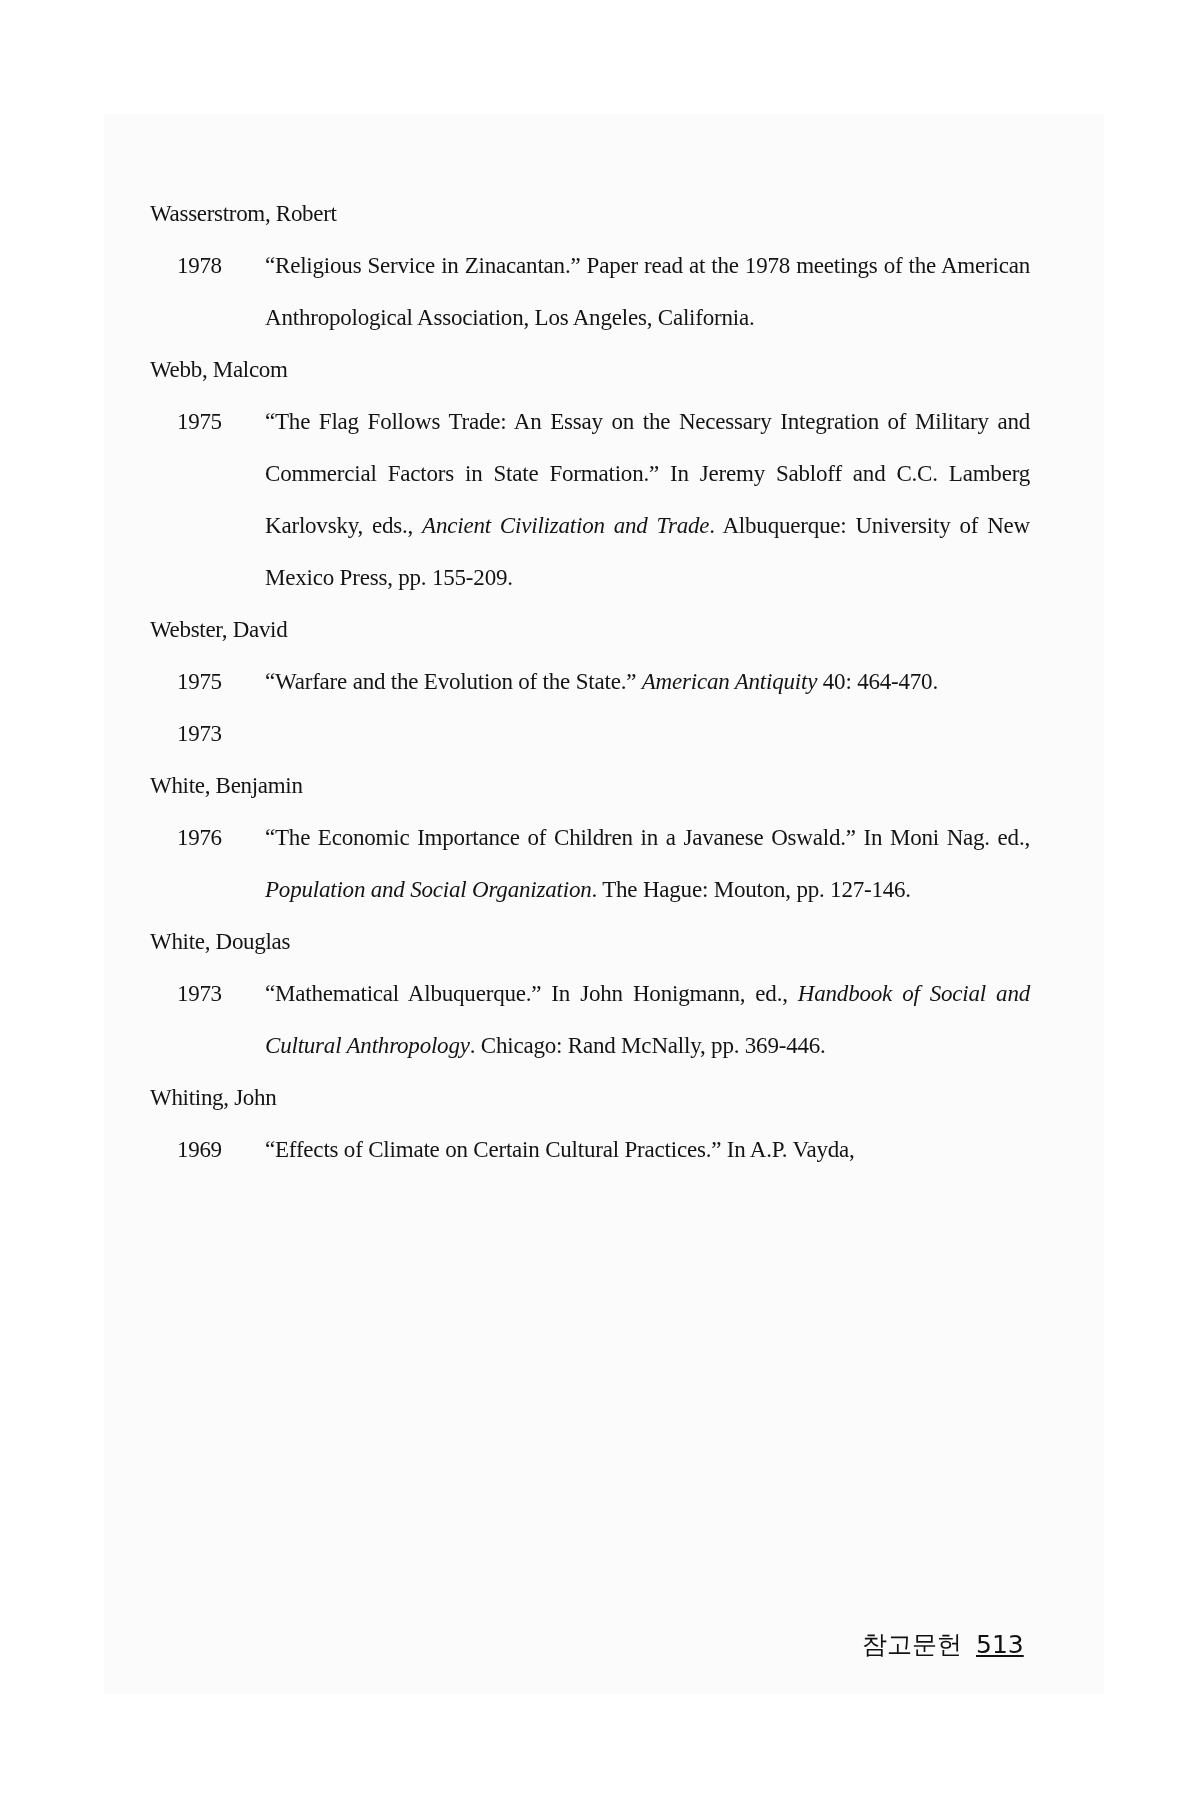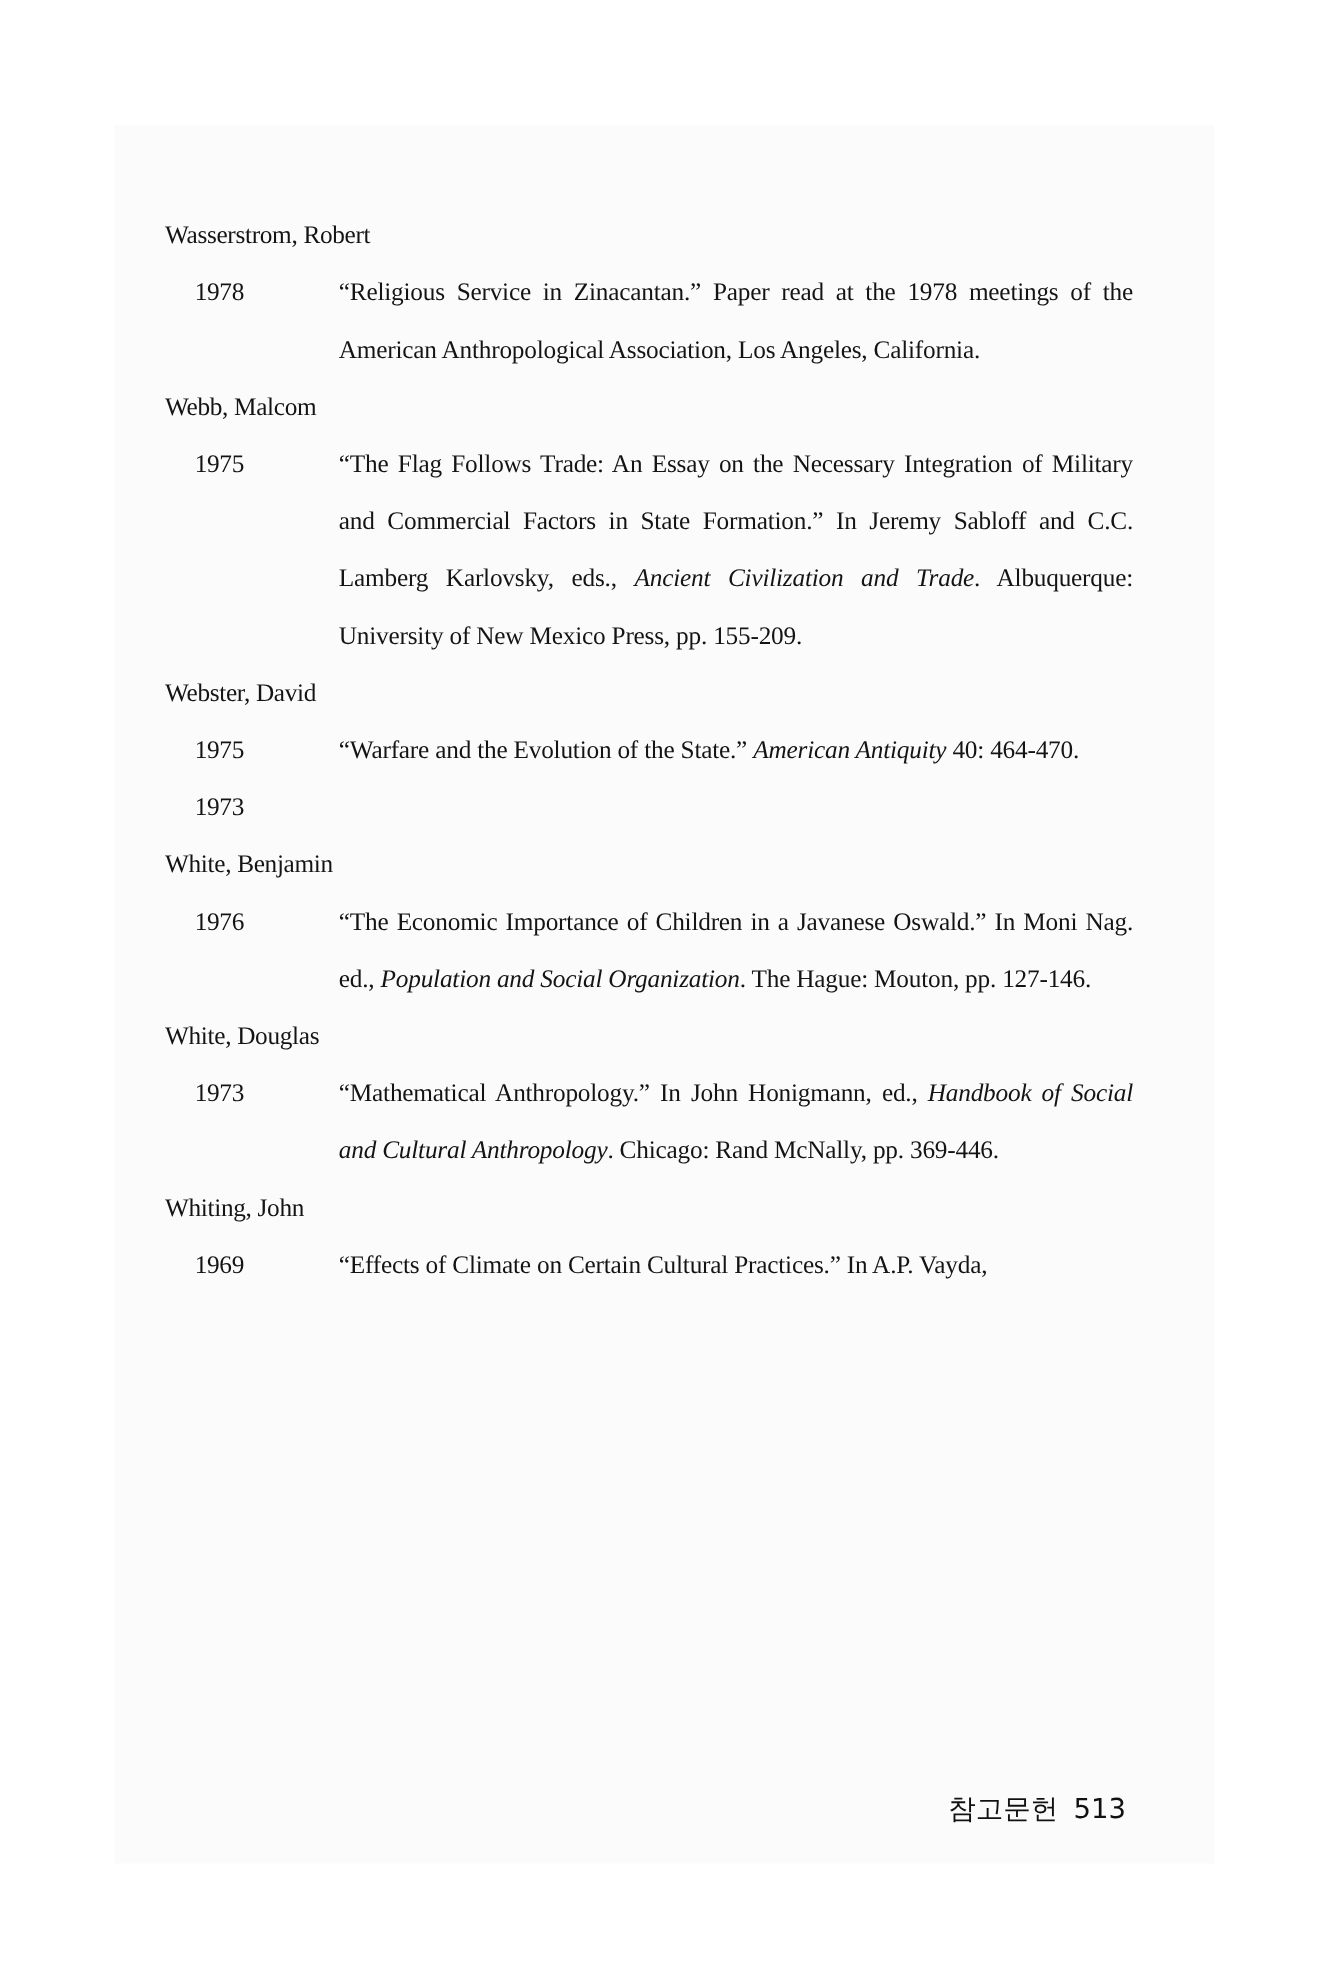--- a/index.html
+++ b/index.html
@@ -9,29 +9,29 @@
     }
     .scan-tint {
       position: absolute; left: 104px; top: 114px; width: 1000px; height: 1580px;
       background: #fbfbfb;
     }
     .content {
       position: absolute; left: 150px; top: 188px; width: 880px;
       font-size: 23px; line-height: 52px;
     }
     .author { margin: 0; white-space: nowrap; letter-spacing: -0.3px; }
-    .work { display: flex; margin: 0; gap: 43px; }
+    .work { display: flex; margin: 0; }
     .year { width: 115px; flex: none; padding-left: 27px; box-sizing: border-box; letter-spacing: -0.3px; }
     .cite { flex: 1; text-align: justify; letter-spacing: -0.2px; }
     .cite i { font-style: italic; }
     .footer {
       position: absolute; left: 862px; top: 1628px;
       font-family: "DejaVu Sans", "Liberation Sans", sans-serif; font-size: 25px; color: #111;
     }
-    .footer .page-no { margin-left: 14px; }
+    .footer .page-no { margin-left: 14px; text-decoration: underline; }
   </style>
 </head>
 <body>
 
 <div class="scan-tint"></div>
 
 <div class="content" id="bib">
     <p class="author">Wasserstrom, Robert</p>
     <div class="work">
       <span class="year">1978</span>
@@ -51,21 +51,21 @@
       <span class="year">1973</span>
     </div>
     <p class="author">White, Benjamin</p>
     <div class="work">
       <span class="year">1976</span>
       <span class="cite"><span>“The Economic Importance of Children in a Javanese Oswald.” In Moni Nag. ed., </span><i>Population and Social Organization</i><span>. The Hague: Mouton, pp. 127-146.</span></span>
     </div>
     <p class="author">White, Douglas</p>
     <div class="work">
       <span class="year">1973</span>
-      <span class="cite"><span>“Mathematical Anthropology.” In John Honigmann, ed., </span><i>Handbook of Social and Cultural Anthropology</i><span>. Chicago: Rand McNally, pp. 369-446.</span></span>
+      <span class="cite"><span>“Mathematical Albuquerque.” In John Honigmann, ed., </span><i>Handbook of Social and Cultural Anthropology</i><span>. Chicago: Rand McNally, pp. 369-446.</span></span>
     </div>
     <p class="author">Whiting, John</p>
     <div class="work">
       <span class="year">1969</span>
       <span class="cite"><span>“Effects of Climate on Certain Cultural Practices.” In A.P. Vayda,</span></span>
     </div>
   </div>
 
 <div class="footer">
   <span>참고문헌</span><span class="page-no">513</span>

